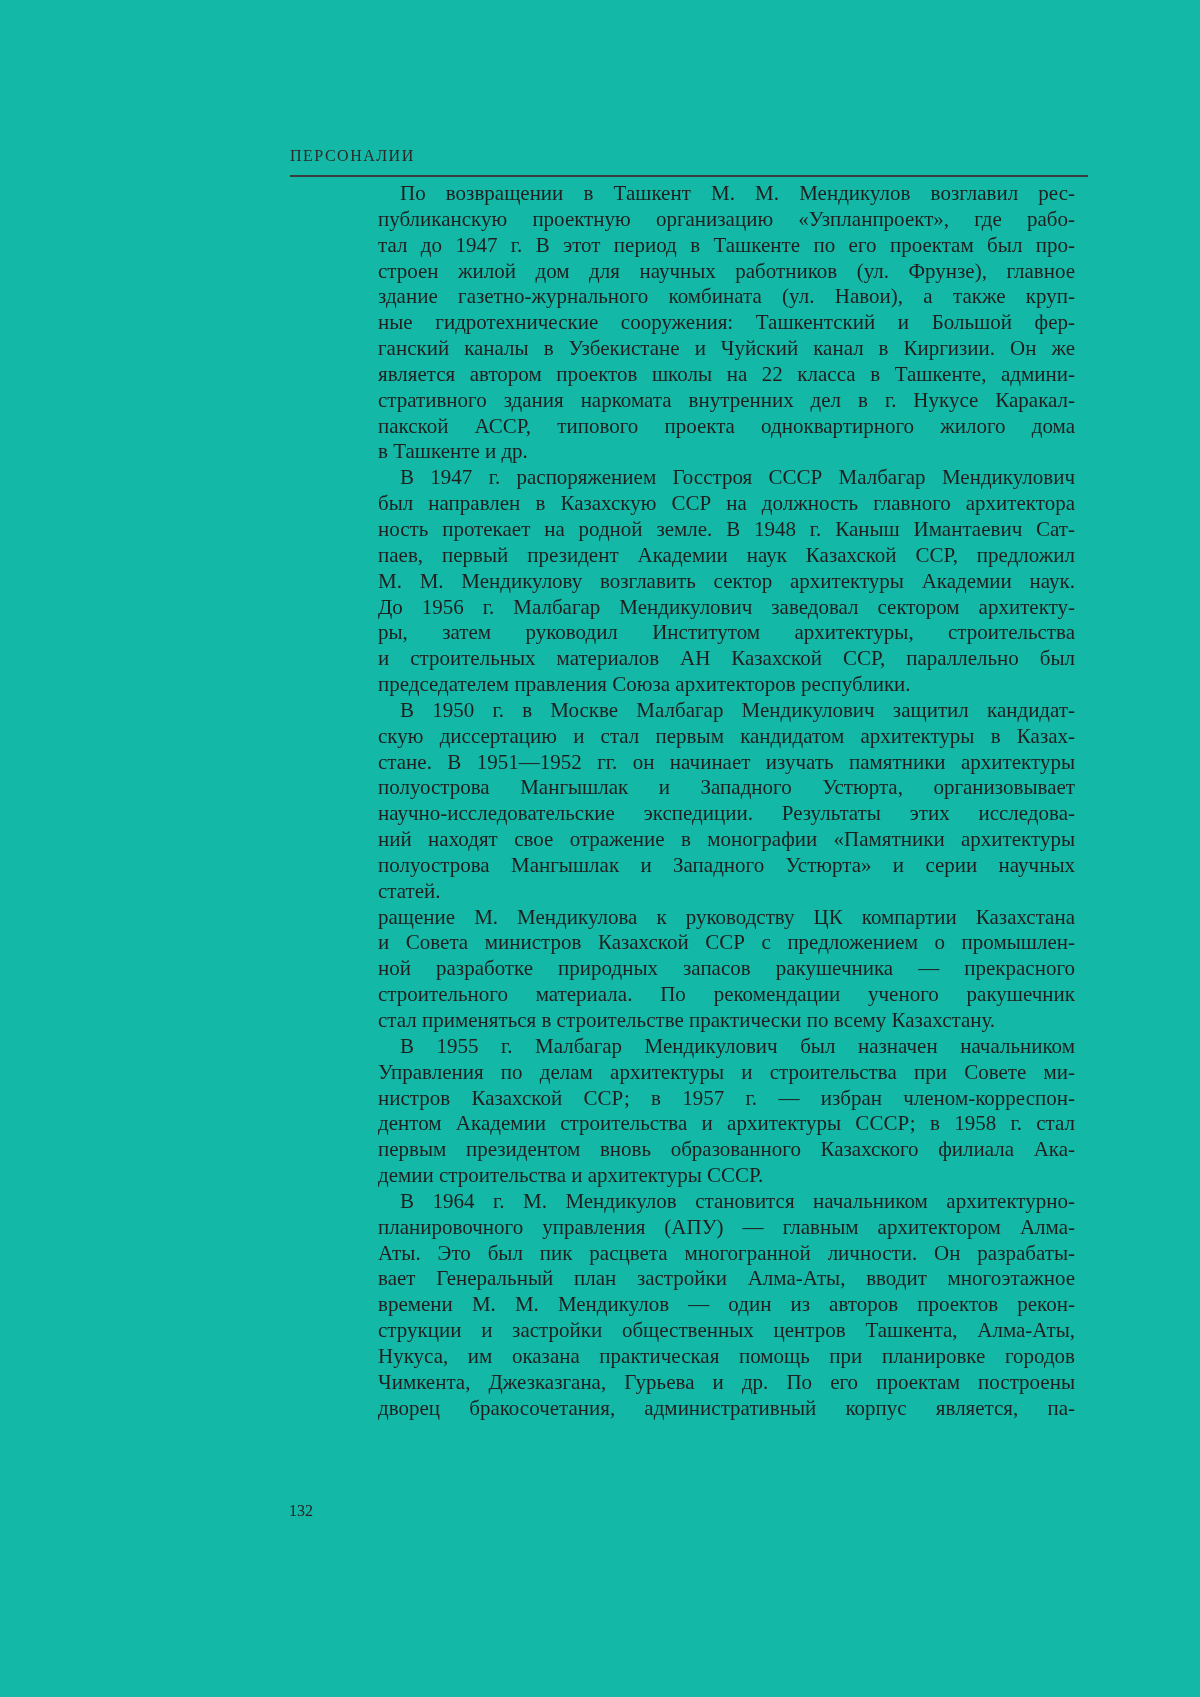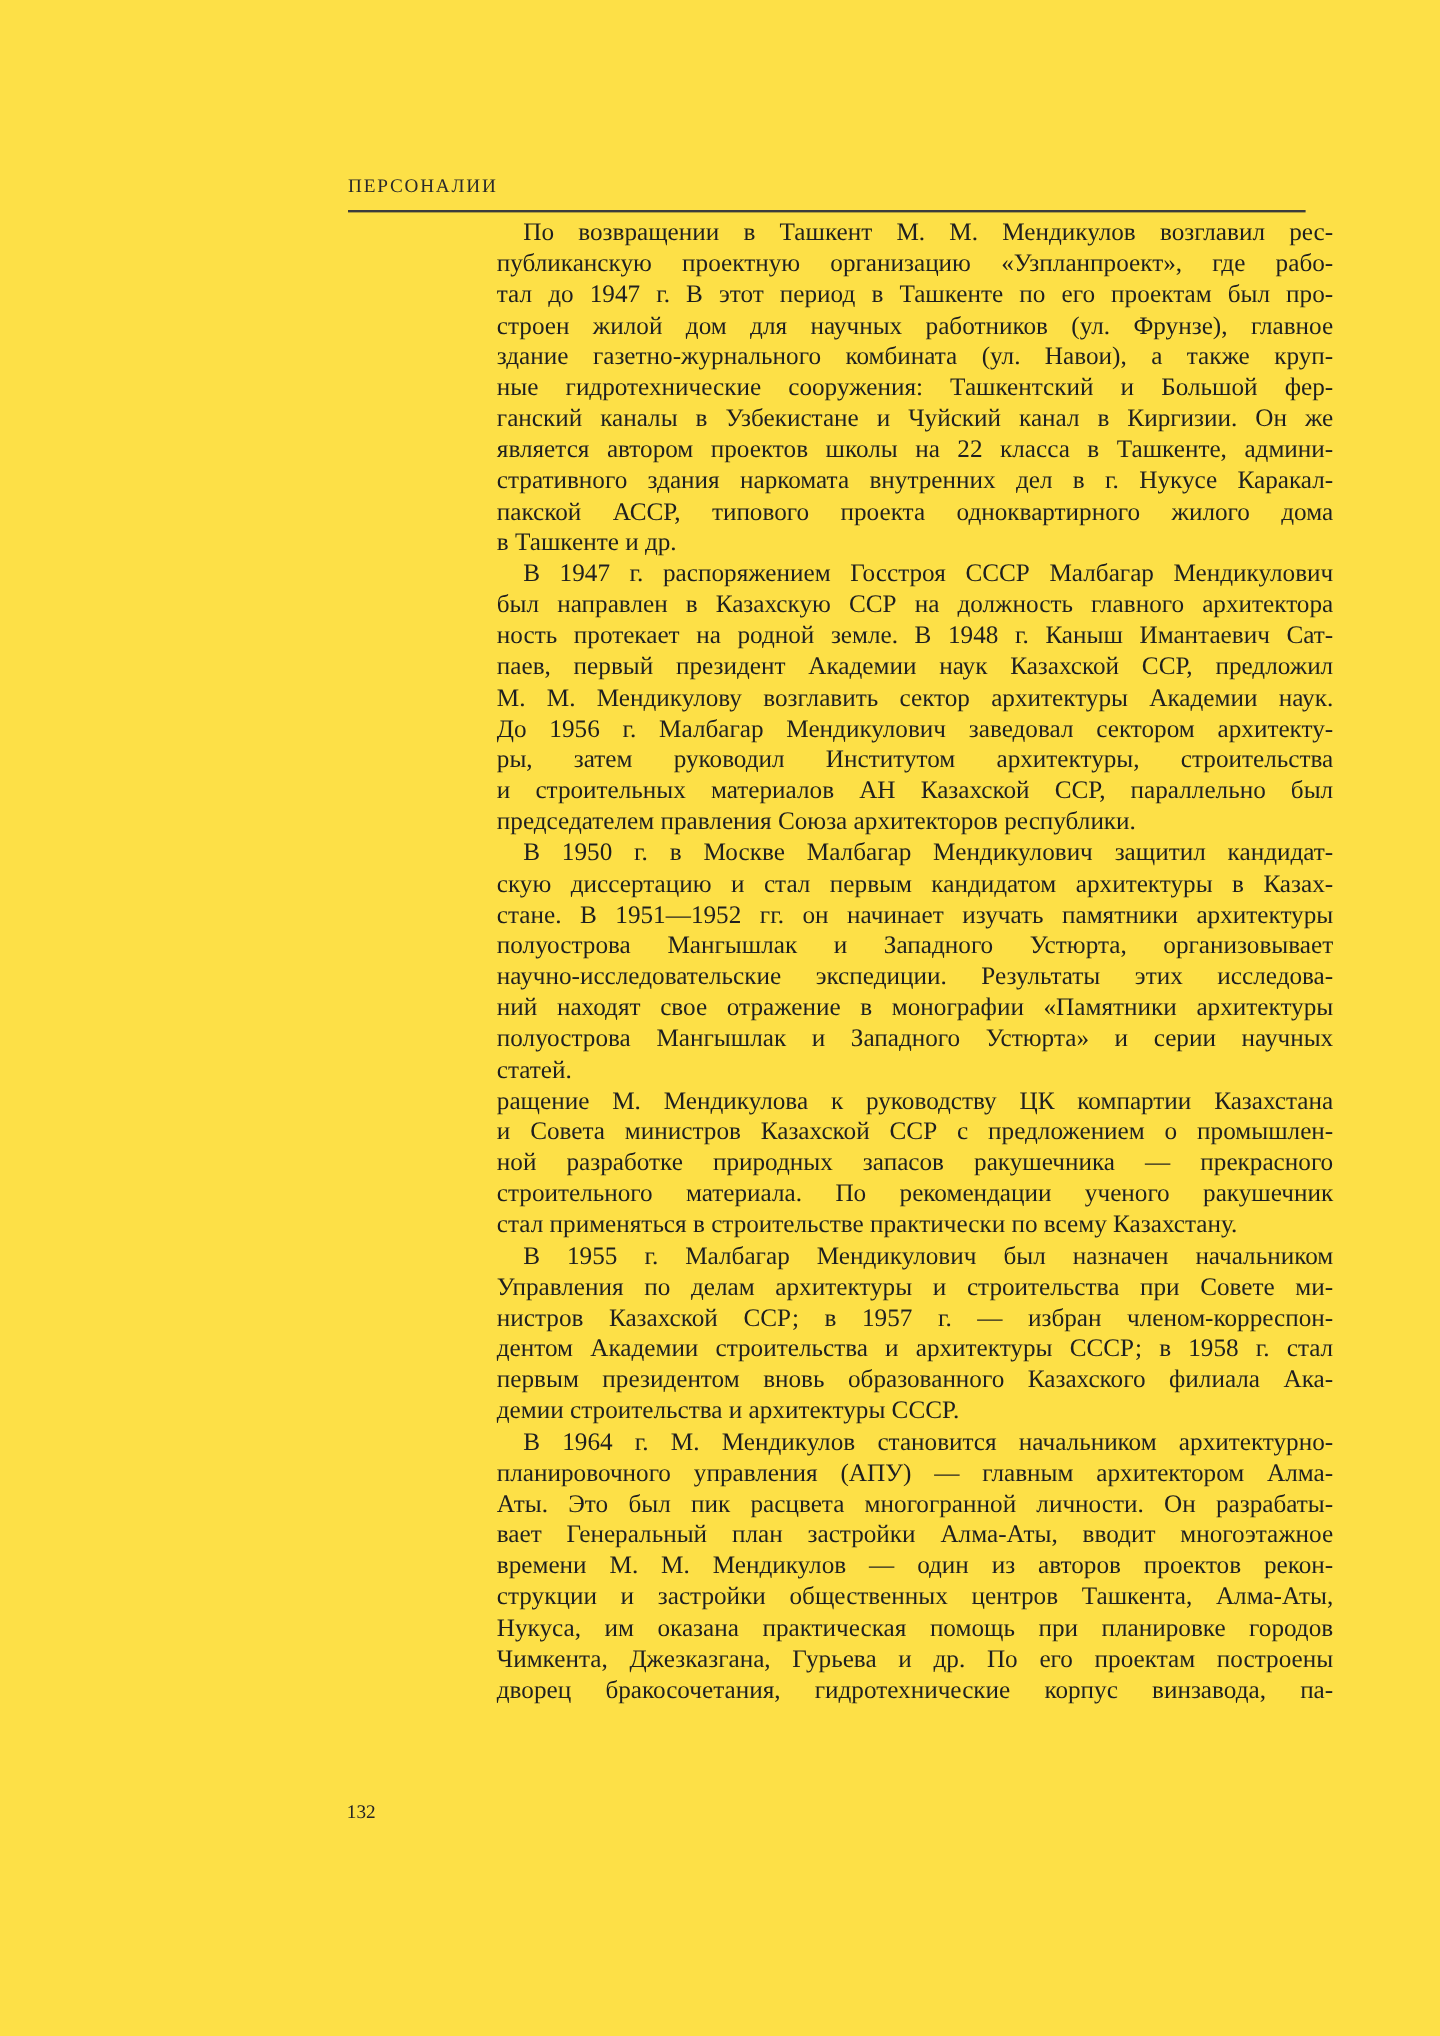--- a/index.html
+++ b/index.html
@@ -4,21 +4,21 @@
 <style>
   html, body {
     margin: 0;
     padding: 0;
     background: #ffffff;
   }
   .page {
     position: relative;
     width: 1200px;
     height: 1697px;
-    background: #fde047;
+    background: #14b8a6;
     font-family: "Liberation Serif", "DejaVu Serif", serif;
     color: #1f1f1f;
     overflow: hidden;
   }
   .running-head {
     position: absolute;
     left: 290px;
     top: 147px;
     font-size: 16px;
     letter-spacing: 1.5px;
@@ -27,21 +27,21 @@
   .rule {
     position: absolute;
     left: 290px;
     top: 175px;
     width: 798px;
     height: 2px;
     background: #3c3c3c;
   }
   .body-text {
     position: absolute;
-    left: 414px;
+    left: 378px;
     top: 181px;
     width: 697px;
     font-size: 21px;
     line-height: 25.85px;
   }
   .para {
     margin: 0;
     padding: 0;
   }
   .line {
@@ -125,17 +125,17 @@
       </div>
       <div class="para">
         <div class="line first">В 1964 г. М. Мендикулов становится начальником архитектурно-</div>
         <div class="line">планировочного управления (АПУ) — главным архитектором Алма-</div>
         <div class="line">Аты. Это был пик расцвета многогранной личности. Он разрабаты-</div>
         <div class="line">вает Генеральный план застройки Алма-Аты, вводит многоэтажное</div>
         <div class="line">времени М. М. Мендикулов — один из авторов проектов рекон-</div>
         <div class="line">струкции и застройки общественных центров Ташкента, Алма-Аты,</div>
         <div class="line">Нукуса, им оказана практическая помощь при планировке городов</div>
         <div class="line">Чимкента, Джезказгана, Гурьева и др. По его проектам построены</div>
-        <div class="line">дворец бракосочетания, гидротехнические корпус винзавода, па-</div>
+        <div class="line">дворец бракосочетания, административный корпус является, па-</div>
       </div>
     </div>
   <div class="page-number">132</div>
 </div>
 
 </body></html>

